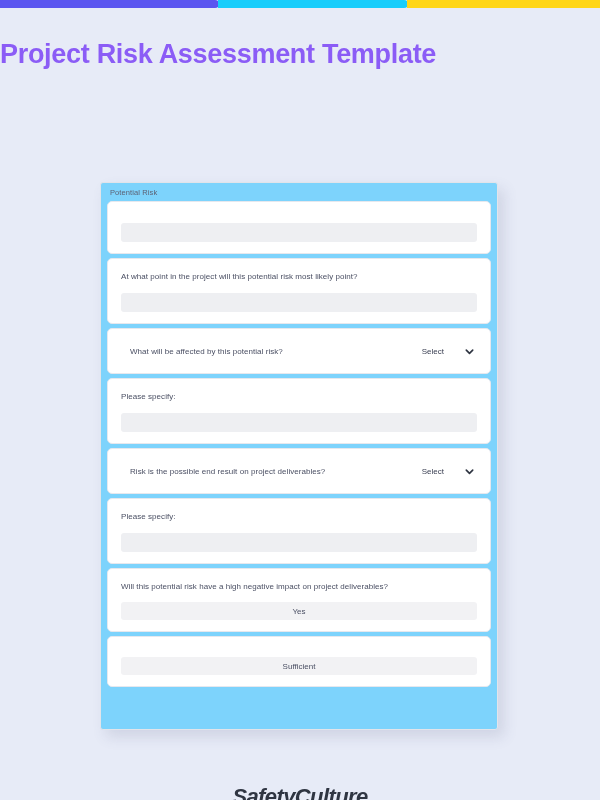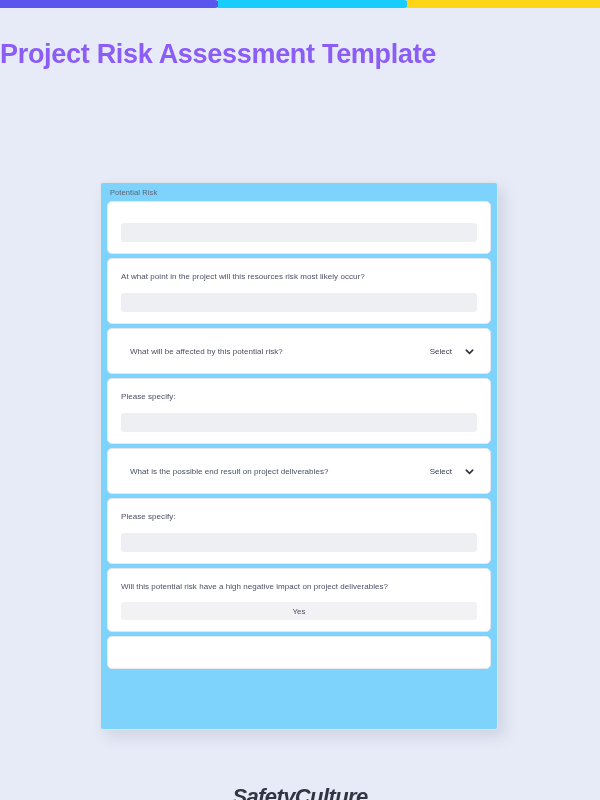--- a/index.html
+++ b/index.html
@@ -107,21 +107,21 @@
     height: 19px;
     background: #eeeff2;
     border-radius: 3px;
     width: 100%;
   }
 
   
   .select-wrap {
     display: flex;
     align-items: center;
-    gap: 12px;
+    gap: 20px;
     padding-right: 2px;
     flex: 0 0 auto;
   }
   .select-value {
     font-size: 8px;
     color: #3c4154;
     font-weight: 500;
   }
   .chevron {
     width: 11px;
@@ -194,21 +194,21 @@
 
 <div class="sheet">
 
   <div class="sheet-header">Potential Risk</div>
 
   <div class="card">
     <div class="field"></div>
   </div>
 
   <div class="card">
-    <div class="q-label">At what point in the project will this resources risk most likely occur?</div>
+    <div class="q-label">At what point in the project will this potential risk most likely point?</div>
     <div class="field"></div>
   </div>
 
   <div class="card card-qa">
     <div class="q-label">What will be affected by this potential risk?</div>
     <div class="select-wrap">
       <span class="select-value">Select</span>
       <span class="chevron">
         <svg viewBox="0 0 12 12" width="11" height="11" fill="none" stroke="#2f3542" stroke-width="1.8" stroke-linecap="round" stroke-linejoin="round">
             <path d="M2.5 4.5 L6 8 L9.5 4.5"></path>
@@ -216,21 +216,21 @@
       </span>
     </div>
   </div>
 
   <div class="card">
     <div class="q-label">Please specify:</div>
     <div class="field"></div>
   </div>
 
   <div class="card card-qa">
-    <div class="q-label">What is the possible end result on project deliverables?</div>
+    <div class="q-label">Risk is the possible end result on project deliverables?</div>
     <div class="select-wrap">
       <span class="select-value">Select</span>
       <span class="chevron">
         <svg viewBox="0 0 12 12" width="11" height="11" fill="none" stroke="#2f3542" stroke-width="1.8" stroke-linecap="round" stroke-linejoin="round">
             <path d="M2.5 4.5 L6 8 L9.5 4.5"></path>
           </svg>
       </span>
     </div>
   </div>
 
@@ -241,20 +241,21 @@
 
   <div class="card">
     <div class="q-label">Will this potential risk have a high negative impact on project deliverables?</div>
     <div class="choices">
       <div class="choice">Yes</div>
     </div>
   </div>
 
   <div class="card">
     <div class="choices">
+      <div class="choice">Sufficient</div>
     </div>
   </div>
 
 </div>
 
 <div class="logo">
   <span class="logo-inner"><span class="logo-safety">Safety</span><span class="logo-culture">Culture</span>
     <span class="logo-underline">
       <i class="ul-purple"></i>
       <i class="ul-cyan"></i>

